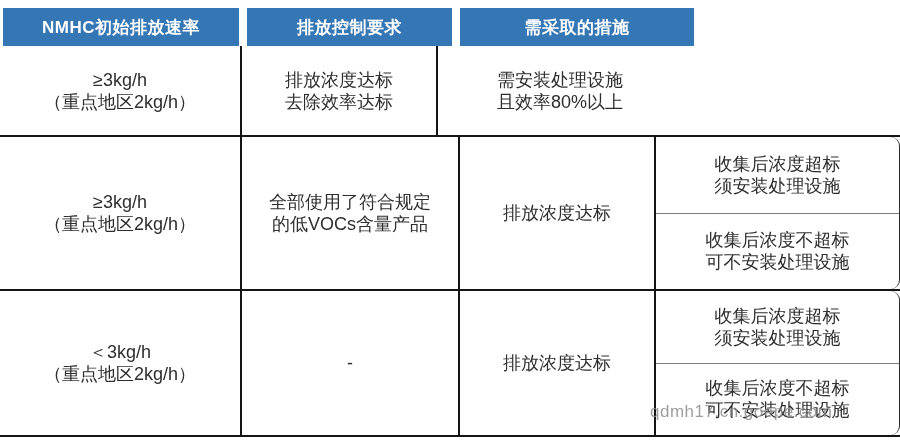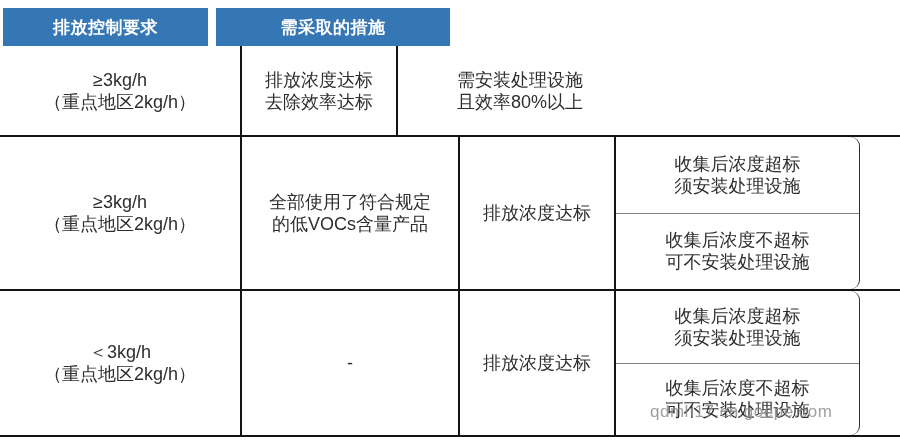--- a/index.html
+++ b/index.html
@@ -39,21 +39,21 @@
     box-sizing:border-box;
     display:flex;flex-direction:column;
     align-items:center;justify-content:center;
     text-align:center;
     white-space:pre-line;
     font-size:18px;line-height:22px;
     color:var(--body-text);
   }
   .c1{width:242px;border-right:2px solid var(--grid-line);}
   .c2{width:218px;border-right:2px solid var(--grid-line);}
-  .c3{width:156px;border-right:2px solid var(--grid-line);text-align:center;}
+  .c3{width:196px;border-right:2px solid var(--grid-line);text-align:center;}
   .c4{width:244px;border-radius:9px;}
   .row2 .c4,.row3 .c4{border-right:1px solid var(--body-text);}
   .c4.split{justify-content:stretch;padding:0;}
   .c4.split .sub{
     flex:1;display:flex;align-items:center;justify-content:center;
     white-space:pre-line;text-align:center;width:100%;
   }
   .c4.split .sub + .sub{border-top:1px solid var(--sub-line);}
   
   .watermark{
@@ -62,20 +62,21 @@
     color:var(--watermark-text);
     opacity:0.85;
   }
 </style>
 </head>
 <body>
 
 <div class="page">
 
   <div class="thead">
+    <div class="th th1">NMHC初始排放速率</div>
     <div class="th th3">排放控制要求</div>
     <div class="th th4">需采取的措施</div>
   </div>
 
   <div class="tbody">
 
     <div class="row row1">
       <div class="cell c1">≥3kg/h
 （重点地区2kg/h）</div>
       <div class="cell c3">排放浓度达标

